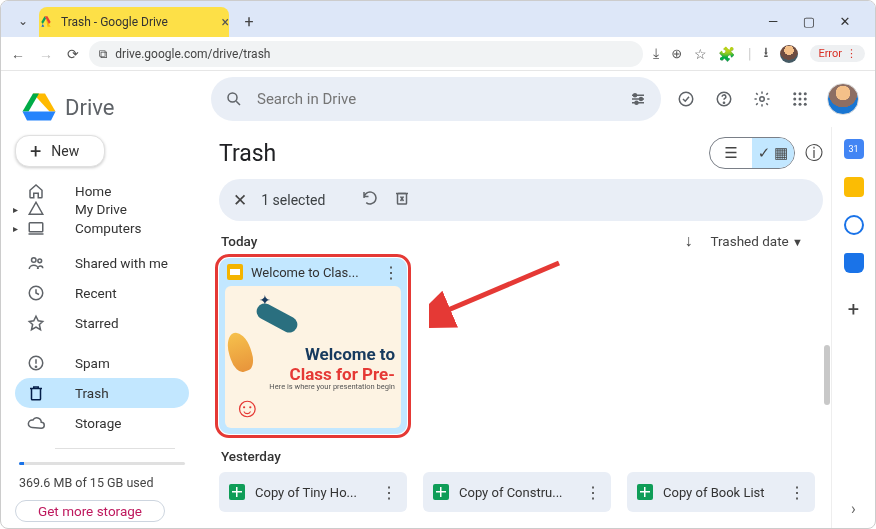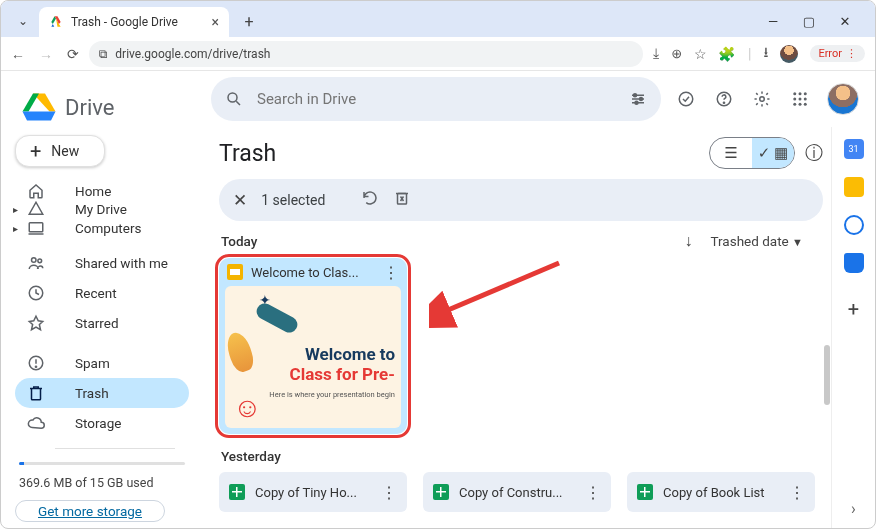--- a/index.html
+++ b/index.html
@@ -1,21 +1,21 @@
 <!DOCTYPE html>
 <html><head>
 <meta charset="utf-8">
 <style>
 * { margin: 0; padding: 0; box-sizing: border-box; font-family: 'Google Sans', Roboto, Arial, sans-serif; }
 body { width: 876px; height: 529px; background: #fff; overflow: hidden; position: relative; border: 1px solid #ccc; border-radius: 8px; }
 
 
 .tab-strip { height: 36px; background: #dde7f8; display: flex; align-items: flex-end; padding: 0 8px; }
 .tab-strip .dropdown-v { width: 24px; height: 24px; display:flex; align-items:center; justify-content:center; margin: 0 4px 4px 2px; color:#444; font-size:12px;}
-.tab { background: #ffffff; height: 30px; border-radius: 8px 8px 0 0; display: flex; align-items: center; padding: 0 10px; width: 190px; gap: 8px; font-size: 12px; color: #333; }
+.tab { background: #fde047; height: 30px; border-radius: 8px 8px 0 0; display: flex; align-items: center; padding: 0 0; width: 190px; gap: 8px; font-size: 12px; color: #333; }
 .tab .favicon { width: 14px; height: 14px; display:flex; align-items:center; }
 .tab .close { margin-left: auto; font-size: 14px; color: #555; }
 .new-tab { width: 28px; height: 28px; display:flex; align-items:center; justify-content:center; color:#444; font-size:16px; margin-left:6px; margin-bottom:2px;}
 .window-controls { margin-left:auto; display:flex; gap:20px; padding-right:14px; margin-bottom:8px; color:#333; font-size:13px;}
 .window-controls span { width:16px; text-align:center; }
 
 .addr-bar { height: 34px; background: #fff; border-bottom: 1px solid #e6e6e6; display: flex; align-items: center; padding: 0 10px; gap: 10px; }
 .nav-icons { display:flex; gap:14px; color:#555; font-size:14px; align-items:center; }
 .nav-icons .fwd { color:#bbb; }
 .url-box { flex:1; display:flex; align-items:center; gap:8px; background:#f1f3f4; border:none; height:26px; border-radius:13px; padding:0 10px; font-size:12px; color:#444; }
@@ -41,21 +41,21 @@
 .new-btn { background:#fff; border:1px solid #e0e0e0; box-shadow:0 1px 3px rgba(0,0,0,.2); border-radius:14px; height:50px; width:90px; display:flex; align-items:center; gap:10px; padding:0 14px; font-size:14px; color:#333; margin-bottom:14px;}
 .new-btn .plus { font-size:20px; }
 .nav-item { display:flex; align-items:center; gap:30px; height:30px; padding:0 12px; border-radius:16px; font-size:13.5px; color:#333; position:relative;}
 .nav-item.active { background:#c2e7ff; }
 .nav-item .caret { position:absolute; left:-2px; font-size:10px; color:#444;}
 .nav-group { margin-top:10px; }
 .divider { height:1px; background:#e0e0e0; margin:10px 0 6px 40px; width:120px;}
 .storage-bar { height:4px; background:#e0e0e0; border-radius:2px; margin:8px 4px 6px 4px; overflow:hidden;}
 .storage-bar .fill { height:100%; width:3%; background:#1a73e8;}
 .storage-text { font-size:12.5px; color:#444; margin:4px 4px 10px 4px;}
-.get-storage { border:1px solid #cdd5df; color:#0369a1; background:#fff; border-radius:18px; height:34px; width:150px; font-size:13.5px; display:flex; align-items:center; justify-content:center;text-decoration:underline;}
+.get-storage { border:1px solid #cdd5df; color:#be185d; background:#fff; border-radius:18px; height:34px; width:150px; font-size:13.5px; display:flex; align-items:center; justify-content:center;}
 
 .content { flex:1; padding: 0 8px 0 18px; overflow:hidden; position:relative; }
 .title-row { display:flex; align-items:center; height:52px; }
 .title-row h1 { font-size:23px; font-weight:400; color:#202124;}
 .view-toggle { margin-left:auto; display:flex; align-items:center; gap:10px;}
 .toggle-pill { display:flex; border:1px solid #7a7f87; border-radius:18px; overflow:hidden; height:32px;}
 .toggle-pill .seg { width:42px; display:flex; align-items:center; justify-content:center; font-size:15px; color:#444;}
 .toggle-pill .seg.active { background:#c2e7ff; }
 .info-icon { font-size:18px; color:#444;}
 
@@ -71,21 +71,21 @@
 .card-grid { display:flex; gap:16px; flex-wrap:wrap; }
 .file-card { width:188px; border-radius:10px; overflow:hidden; background:#e9eef6; }
 .file-card.selected { background:#c2e7ff; outline:3px solid #e53935; outline-offset:1px;}
 .card-head { height:28px; display:flex; align-items:center; gap:8px; padding:0 8px; font-size:13px; color:#333;}
 .card-head .name { flex:1; white-space:nowrap; overflow:hidden; text-overflow:ellipsis;}
 .card-head .more { font-size:16px; color:#444;}
 .card-thumb { height:142px; background:#fdf3e3; margin:0 6px 6px 6px; border-radius:6px; position:relative; overflow:hidden;}
 .thumb-title { position:absolute; right:6px; top:58px; text-align:right; font-weight:700; }
 .thumb-title .l1 { color:#173a5e; font-size:17px;}
 .thumb-title .l2 { color:#e53935; font-size:17px;}
-.thumb-sub { position:absolute; right:6px; top:96px; font-size:7.5px; color:#555;margin-top:8px;}
+.thumb-sub { position:absolute; right:6px; top:96px; font-size:7.5px; color:#555;}
 .doodle { position:absolute; }
 .star-d { left:34px; top:6px; color:#173a5e; font-size:14px;}
 .crayon { left:30px; top:24px; width:44px; height:16px; background:#2a6f7f; border-radius:8px; transform:rotate(28deg);}
 .rocket { left:4px; top:46px; width:22px; height:40px; background:linear-gradient(#f6c04c,#e8953b); border-radius:50% 50% 40% 40%; transform:rotate(-18deg);}
 .stick { left:8px; bottom:4px; color:#e53935; font-size:28px;}
 
 .file-row { display:flex; gap:16px; }
 .file-chip { width:188px; height:40px; background:#e9eef6; border-radius:6px; display:flex; align-items:center; padding:0 10px; gap:10px; font-size:13px; color:#333;}
 .file-chip .name { flex:1; white-space:nowrap; overflow:hidden; text-overflow:ellipsis;}
 .file-chip .more { font-size:16px; color:#444;}

